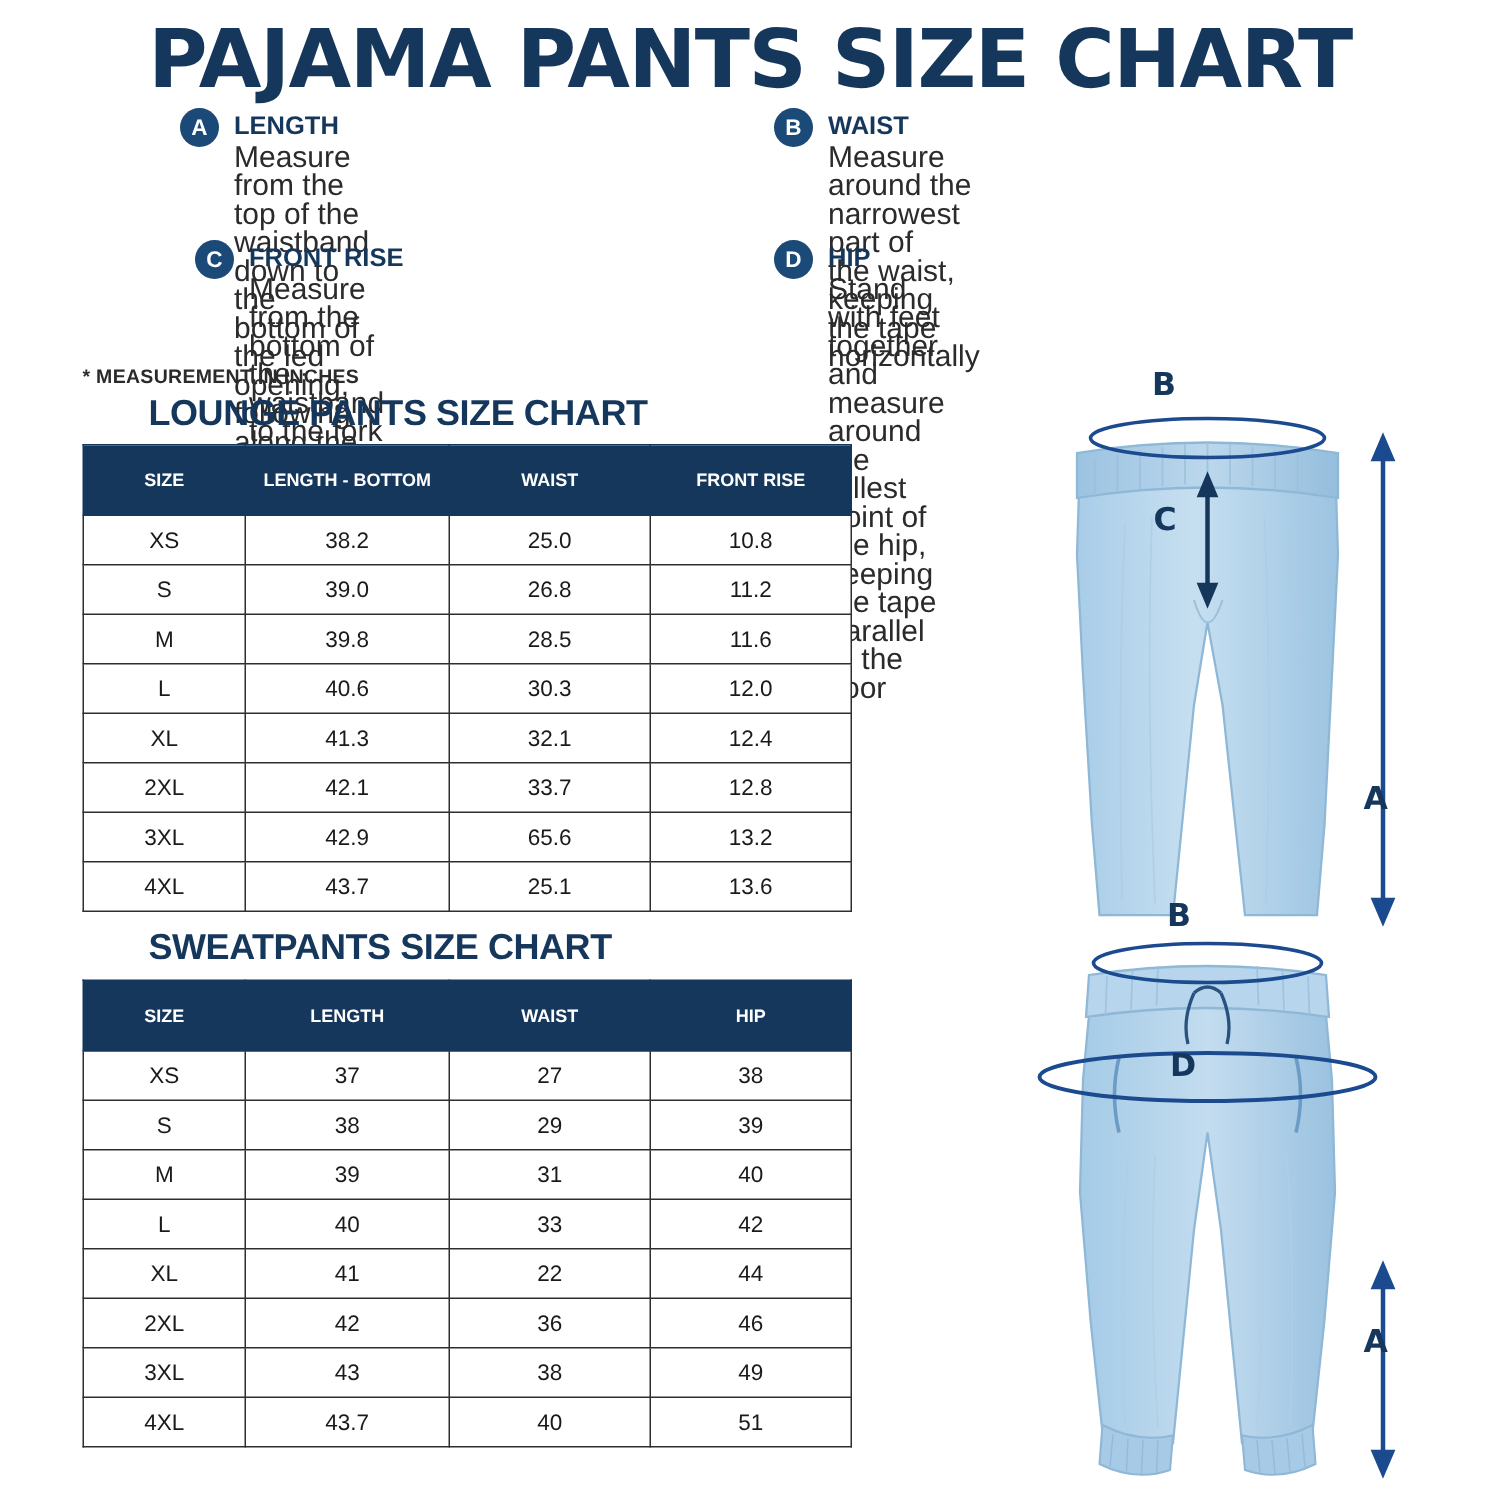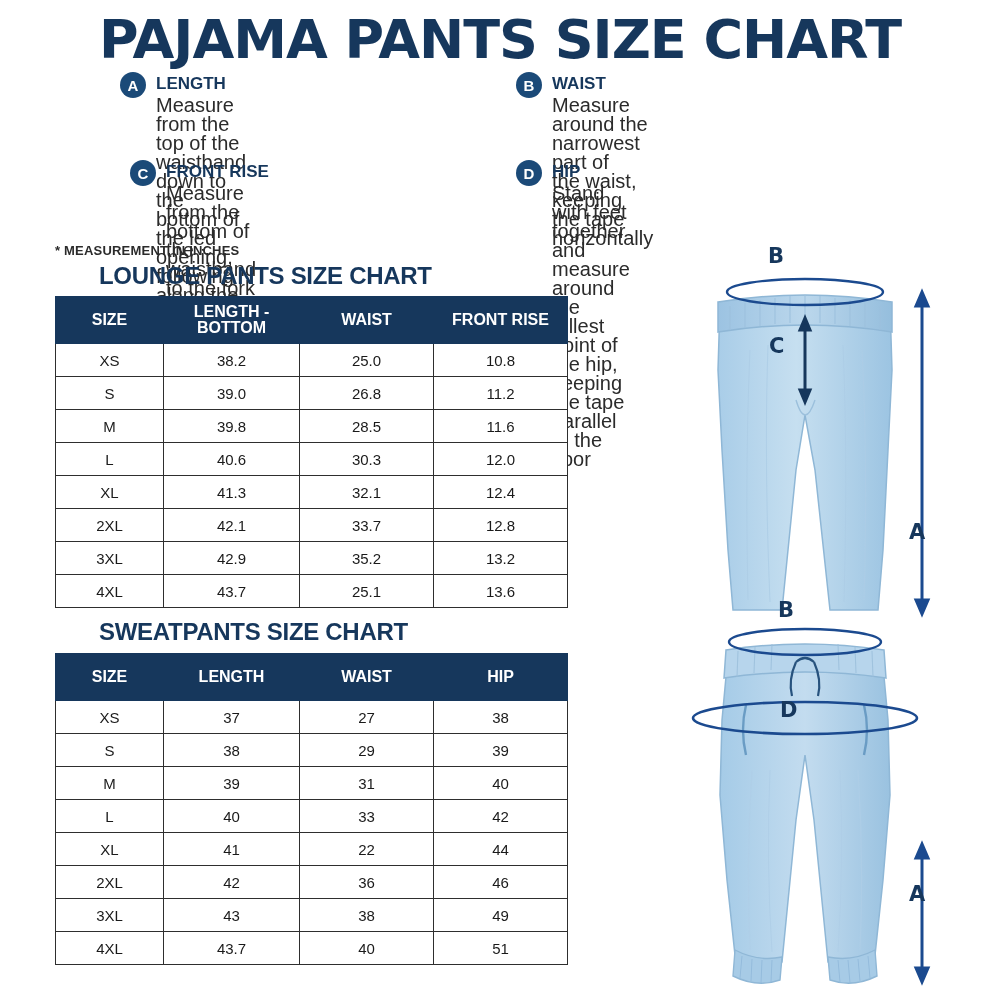--- a/index.html
+++ b/index.html
@@ -121,21 +121,21 @@
     text-align: center;
     font-size: 15px;
     color: #1a1a1a;
     height: 32px;
     padding: 0;
   }
   table.size-table thead th {
     background: #16375c;
     color: #ffffff;
     font-weight: bold;
-    font-size: 16px;
+    font-size: 12px;
     height: 46px;
     border: 1px solid #16375c;
     line-height: 16px;
   }
   #lounge-table { left: 55px; top: 296px; width: 512px; }
   #sweat-table  { left: 55px; top: 653px; width: 512px; }
   .col-size { width: 108px; }
   .col-b    { width: 136px; }
   .col-c    { width: 134px; }
   .col-d    { width: 134px; }
@@ -250,21 +250,21 @@
       </tr>
       <tr>
         <td>2XL</td>
         <td>42.1</td>
         <td>33.7</td>
         <td>12.8</td>
       </tr>
       <tr>
         <td>3XL</td>
         <td>42.9</td>
-        <td>35.2</td>
+        <td>65.6</td>
         <td>13.2</td>
       </tr>
       <tr>
         <td>4XL</td>
         <td>43.7</td>
         <td>25.1</td>
         <td>13.6</td>
       </tr>
     </tbody>
   </table>

